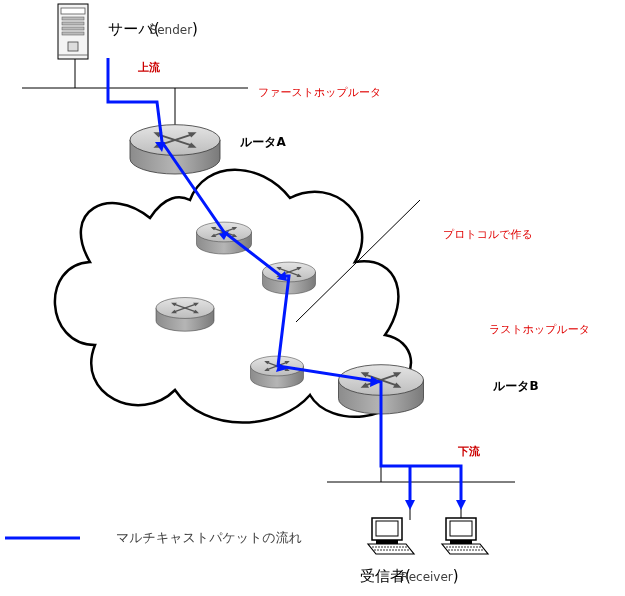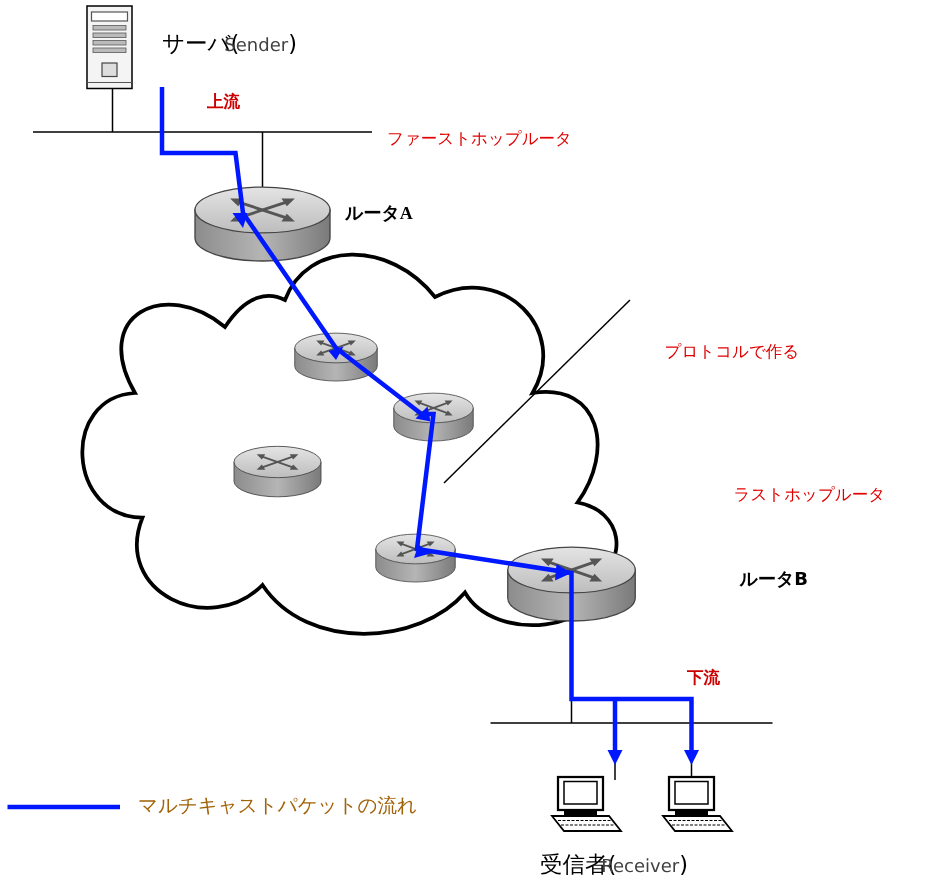--- a/index.html
+++ b/index.html
@@ -4,21 +4,21 @@
 <style>
   html, body { margin: 0; padding: 0; background: #ffffff; }
   body { width: 625px; height: 596px; position: relative; overflow: hidden;
          font-family: "DejaVu Sans", sans-serif; }
   #stage { position: absolute; left: 0; top: 0; width: 625px; height: 596px; }
   .lbl { position: absolute; white-space: nowrap; line-height: 1; }
   .red { color: #e00000; font-size: 11px; }
   .blk { color: #000000; font-size: 12px; font-weight: bold; }
   .big { color: #000000; font-size: 14px; }
   .bigred { color: #404040; font-size: 12px; margin-top: 28px; }
-  .legend-txt { color: #a16207; font-size: 13px; }
+  .legend-txt { color: #404040; font-size: 13px; margin-left: 24px; }
   .darkred { color: #cc0000; font-size: 11px; font-weight: bold; }
 </style>
 </head>
 <body>
 
 <div id="stage">
   <svg width="625" height="596" viewBox="0 0 625 596" xmlns="http://www.w3.org/2000/svg">
     <defs>
       <linearGradient id="rtop" x1="0" y1="0" x2="0" y2="1">
         <stop offset="0" stop-color="#e4e4e4"></stop>
@@ -133,21 +133,21 @@
     <line x1="5" y1="538" x2="80" y2="538" stroke="#0018ff" stroke-width="3"></line>
   </svg>
 
   
   <div class="lbl big" style="left:108px; top:22px; font-size:15px;">
     <span>サーバ(</span><span class="bigred" style="margin-left:-10px;">Sender</span><span>)</span>
   </div>
 
   <div class="lbl darkred" style="left:138px; top:62px;text-align:center;">上流</div>
   <div class="lbl red" style="left:258px; top:87px;text-align:center;">ファーストホップルータ</div>
-  <div class="lbl blk" style="left:230px; top:136px;font-family:Liberation Serif, serif;">ルータA</div>
+  <div class="lbl blk" style="left:240px; top:136px;">ルータA</div>
 
   <div class="lbl red" style="left:443px; top:229px;">プロトコルで作る</div>
 
   <div class="lbl red" style="left:489px; top:324px;">ラストホップルータ</div>
   <div class="lbl blk" style="left:448px; top:380px;margin-left:45px;">ルータB</div>
 
   <div class="lbl darkred" style="left:458px; top:446px;">下流</div>
 
   <div class="lbl big" style="left:360px; top:569px; font-size:15px;">
     <span>受信者(</span><span class="bigred" style="margin-left:-10px;">Receiver</span><span>)</span>

